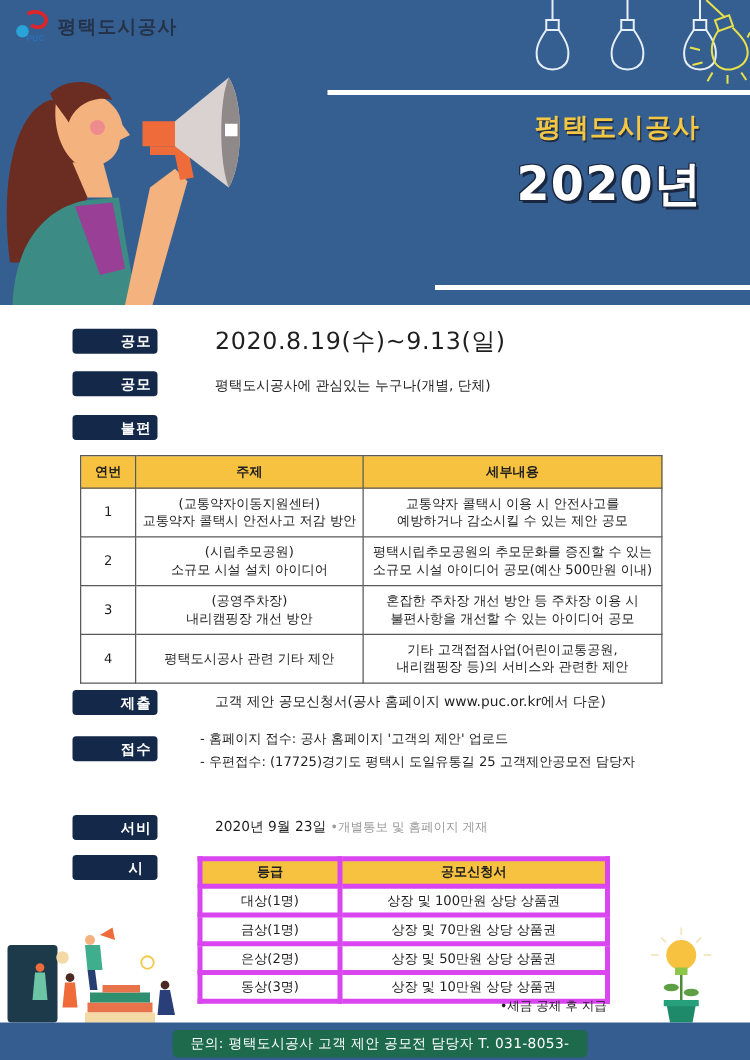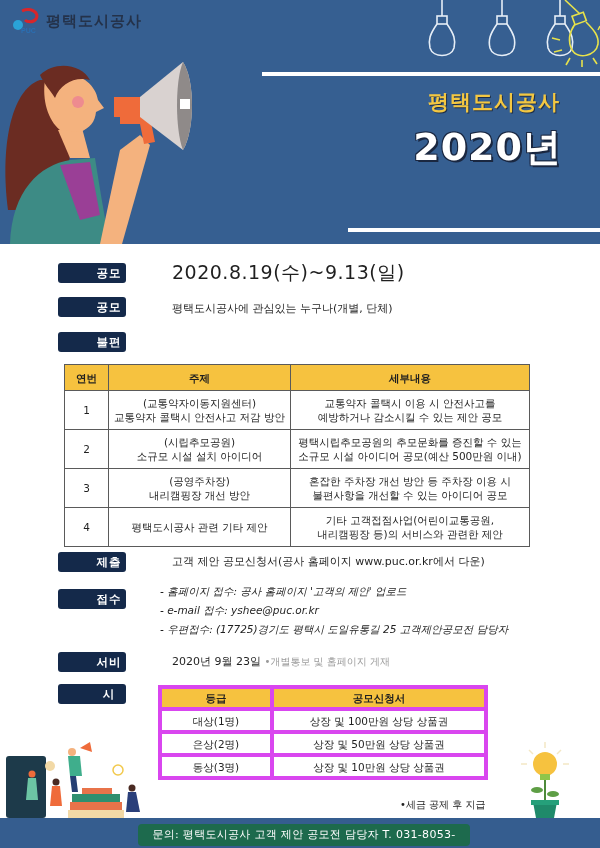--- a/index.html
+++ b/index.html
@@ -43,21 +43,21 @@
 
   
   .prize-table { position: absolute; left: 158px; top: 685px; width: 330px; }
   .prize-table th, .prize-table td { border: 4px solid #d946ef; font-size: 10.5px; text-align: center; line-height: 14px; }
   .prize-table th { background: #f6c23f; height: 22px; font-weight: bold; }
   .prize-table td { height: 23px; }
   .prize-table .c-grade { width: 112px; }
   .prize-note { position: absolute; right: 258px; top: 798px; font-size: 10px; color: #1f1f1f; }
 
   
-  .method-list { position: absolute; left: 160px; top: 582px; list-style: none; font-style: italic; }
+  .method-list { position: absolute; left: 160px; top: 582px; list-style: none; }
   .method-list li { font-size: 10.5px; line-height: 19px; color: #1f1f1f; }
 
   
   .footer { position: absolute; left: 0; top: 818px; width: 600px; height: 30px; background: #355d8f; }
   .footer-pill { position: absolute; left: 138px; top: 6px; width: 332px; height: 22px; background: #1d6a4d; border-radius: 4px;
                  color: #ffffff; font-size: 11px; text-align: center; line-height: 22px; letter-spacing: 0.3px; }
 
   .people { position: absolute; left: 0; top: 730px; width: 160px; height: 90px; }
   .plant { position: absolute; left: 515px; top: 740px; width: 60px; height: 80px; }
 </style>
@@ -191,21 +191,20 @@
     </tr>
   </tbody>
 </table>
 
 <div class="label" style="top:552px;">제출서류</div>
 <div class="value" style="top:554px;">고객 제안 공모신청서(공사 홈페이지 www.puc.or.kr에서 다운)</div>
 
 <div class="label" style="top:589px;">접수방법</div>
 <ul class="method-list">
   <li>- 홈페이지 접수: 공사 홈페이지 '고객의 제안' 업로드</li>
-  <li>- e-mail 접수: yshee@puc.or.kr</li>
   <li>- 우편접수: (17725)경기도 평택시 도일유통길 25 고객제안공모전 담당자</li>
 </ul>
 
 <div class="label" style="top:652px;">서비스와</div>
 <div class="value note-inline" style="top:654px;">
   <span>2020년 9월 23일</span>
   <span class="muted">•개별통보 및 홈페이지 게재</span>
 </div>
 
 <div class="label" style="top:684px;">시　상</div>
@@ -214,20 +213,24 @@
   <thead>
     <tr>
       <th class="c-grade">등급</th>
       <th>공모신청서</th>
     </tr>
   </thead>
   <tbody>
     <tr>
       <td>대상(1명)</td>
       <td>상장 및 100만원 상당 상품권</td>
+    </tr>
+    <tr>
+      <td>금상(1명)</td>
+      <td>상장 및 70만원 상당 상품권</td>
     </tr>
     <tr>
       <td>은상(2명)</td>
       <td>상장 및 50만원 상당 상품권</td>
     </tr>
     <tr>
       <td>동상(3명)</td>
       <td>상장 및 10만원 상당 상품권</td>
     </tr>
   </tbody>

